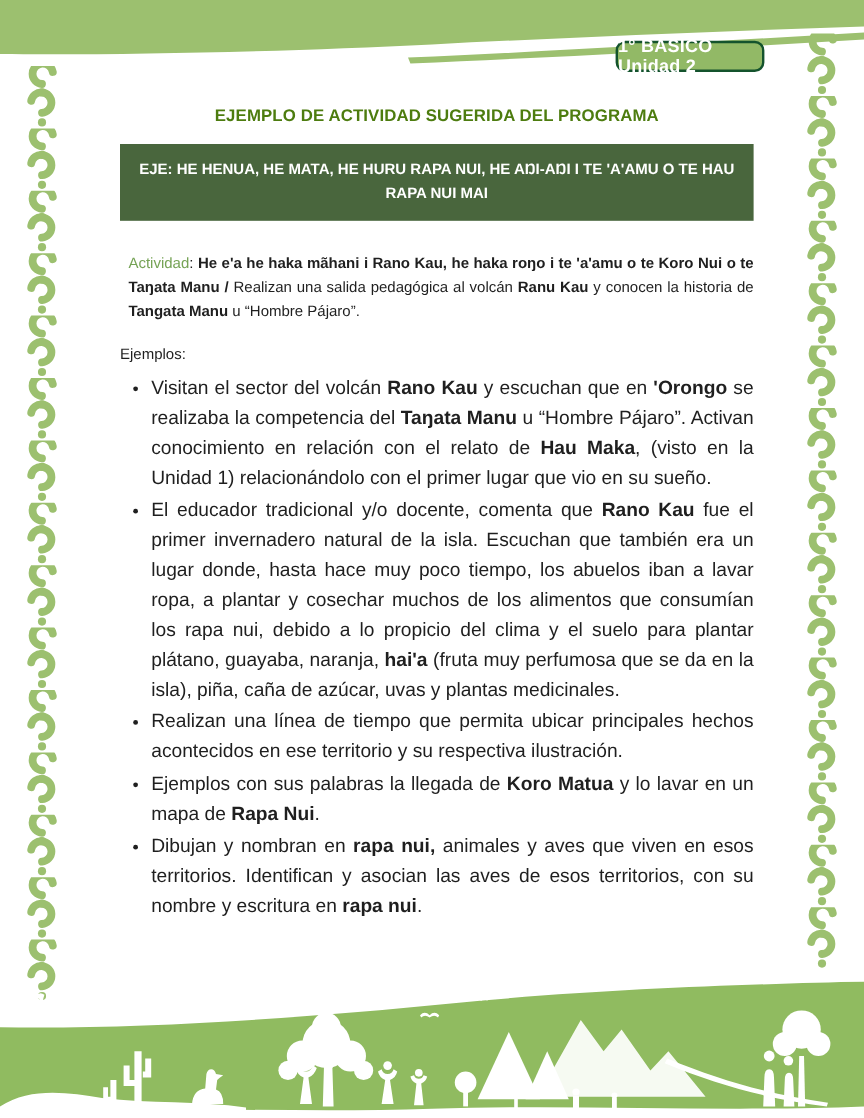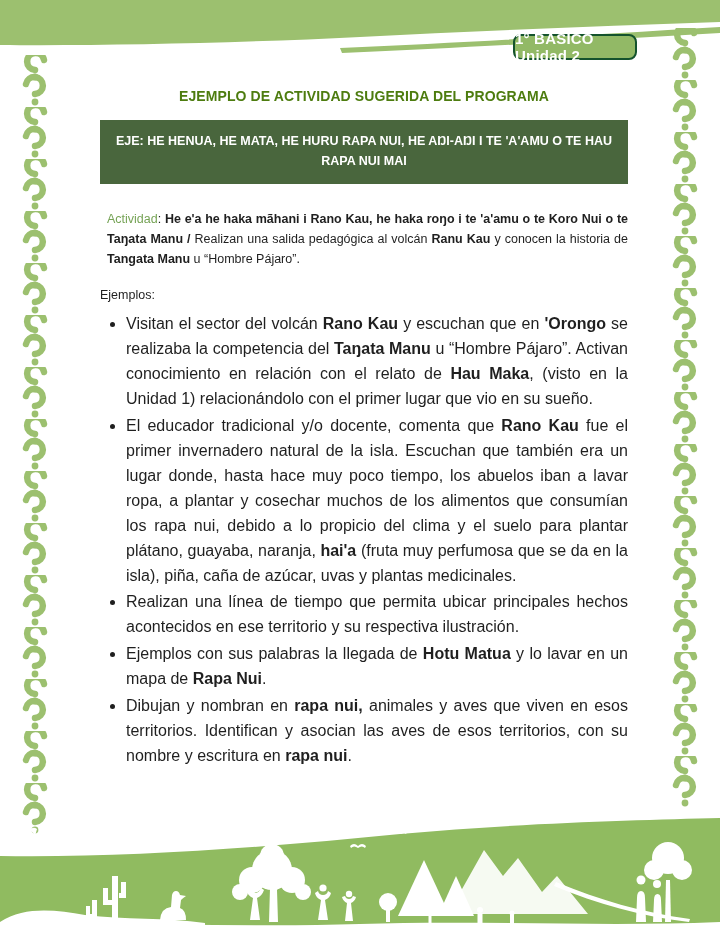--- a/index.html
+++ b/index.html
@@ -116,21 +116,21 @@
   </div>
 
   <p class="activity-para"><span style="color: rgb(118, 163, 86);">Actividad</span><span>: </span><span class="b">He e'a he haka mãhani i Rano Kau, he haka roŋo i te 'a'amu o te Koro Nui o te Taŋata Manu / </span><span>Realizan una salida pedagógica al volcán </span><span class="b">Ranu Kau</span><span> y conocen la historia de </span><span class="b">Tangata Manu</span><span> u “Hombre Pájaro”.</span></p>
 
   <p class="examples-heading">Ejemplos:</p>
 
   <ul class="examples-list">
     <li><span>Visitan el sector del volcán </span><span class="b">Rano Kau</span><span> y escuchan que en </span><span class="b">'Orongo</span><span> se realizaba la competencia del </span><span class="b">Taŋata Manu</span><span> u “Hombre Pájaro”. Activan conocimiento en relación con el relato de </span><span class="b">Hau Maka</span><span>, (visto en la Unidad 1) relacionándolo con el primer lugar que vio en su sueño.</span></li>
     <li><span>El educador tradicional y/o docente, comenta que </span><span class="b">Rano Kau</span><span> fue el primer invernadero natural de la isla. Escuchan que también era un lugar donde, hasta hace muy poco tiempo, los abuelos iban a lavar ropa, a plantar y cosechar muchos de los alimentos que consumían los rapa nui, debido a lo propicio del clima y el suelo para plantar plátano, guayaba, naranja, </span><span class="b">hai'a</span><span> (fruta muy perfumosa que se da en la isla), piña, caña de azúcar, uvas y plantas medicinales.</span></li>
     <li><span>Realizan una línea de tiempo que permita ubicar principales hechos acontecidos en ese territorio y su respectiva ilustración.</span></li>
-    <li><span>Ejemplos con sus palabras la llegada de </span><span class="b">Hotu Matua</span><span> y lo lavar en un mapa de </span><span class="b">Rapa Nui</span><span>.</span></li>
+    <li><span>Ejemplos con sus palabras la llegada de </span><span class="b">Koro Matua</span><span> y lo lavar en un mapa de </span><span class="b">Rapa Nui</span><span>.</span></li>
     <li><span>Dibujan y nombran en </span><span class="b">rapa nui,</span><span> animales y aves que viven en esos territorios. Identifican y asocian las aves de esos territorios, con su nombre y escritura en </span><span class="b">rapa nui</span><span>.</span></li>
   </ul>
 </div>
 
 <svg class="footer-art" viewBox="0 0 720 114">
 
   <path d="M0,38 C120,40 260,30 400,16 C520,5 640,2 720,0 L720,114 L0,114 Z" fill="#90bb60"></path>
 
   <g fill="#ffffff" stroke="none">
 

